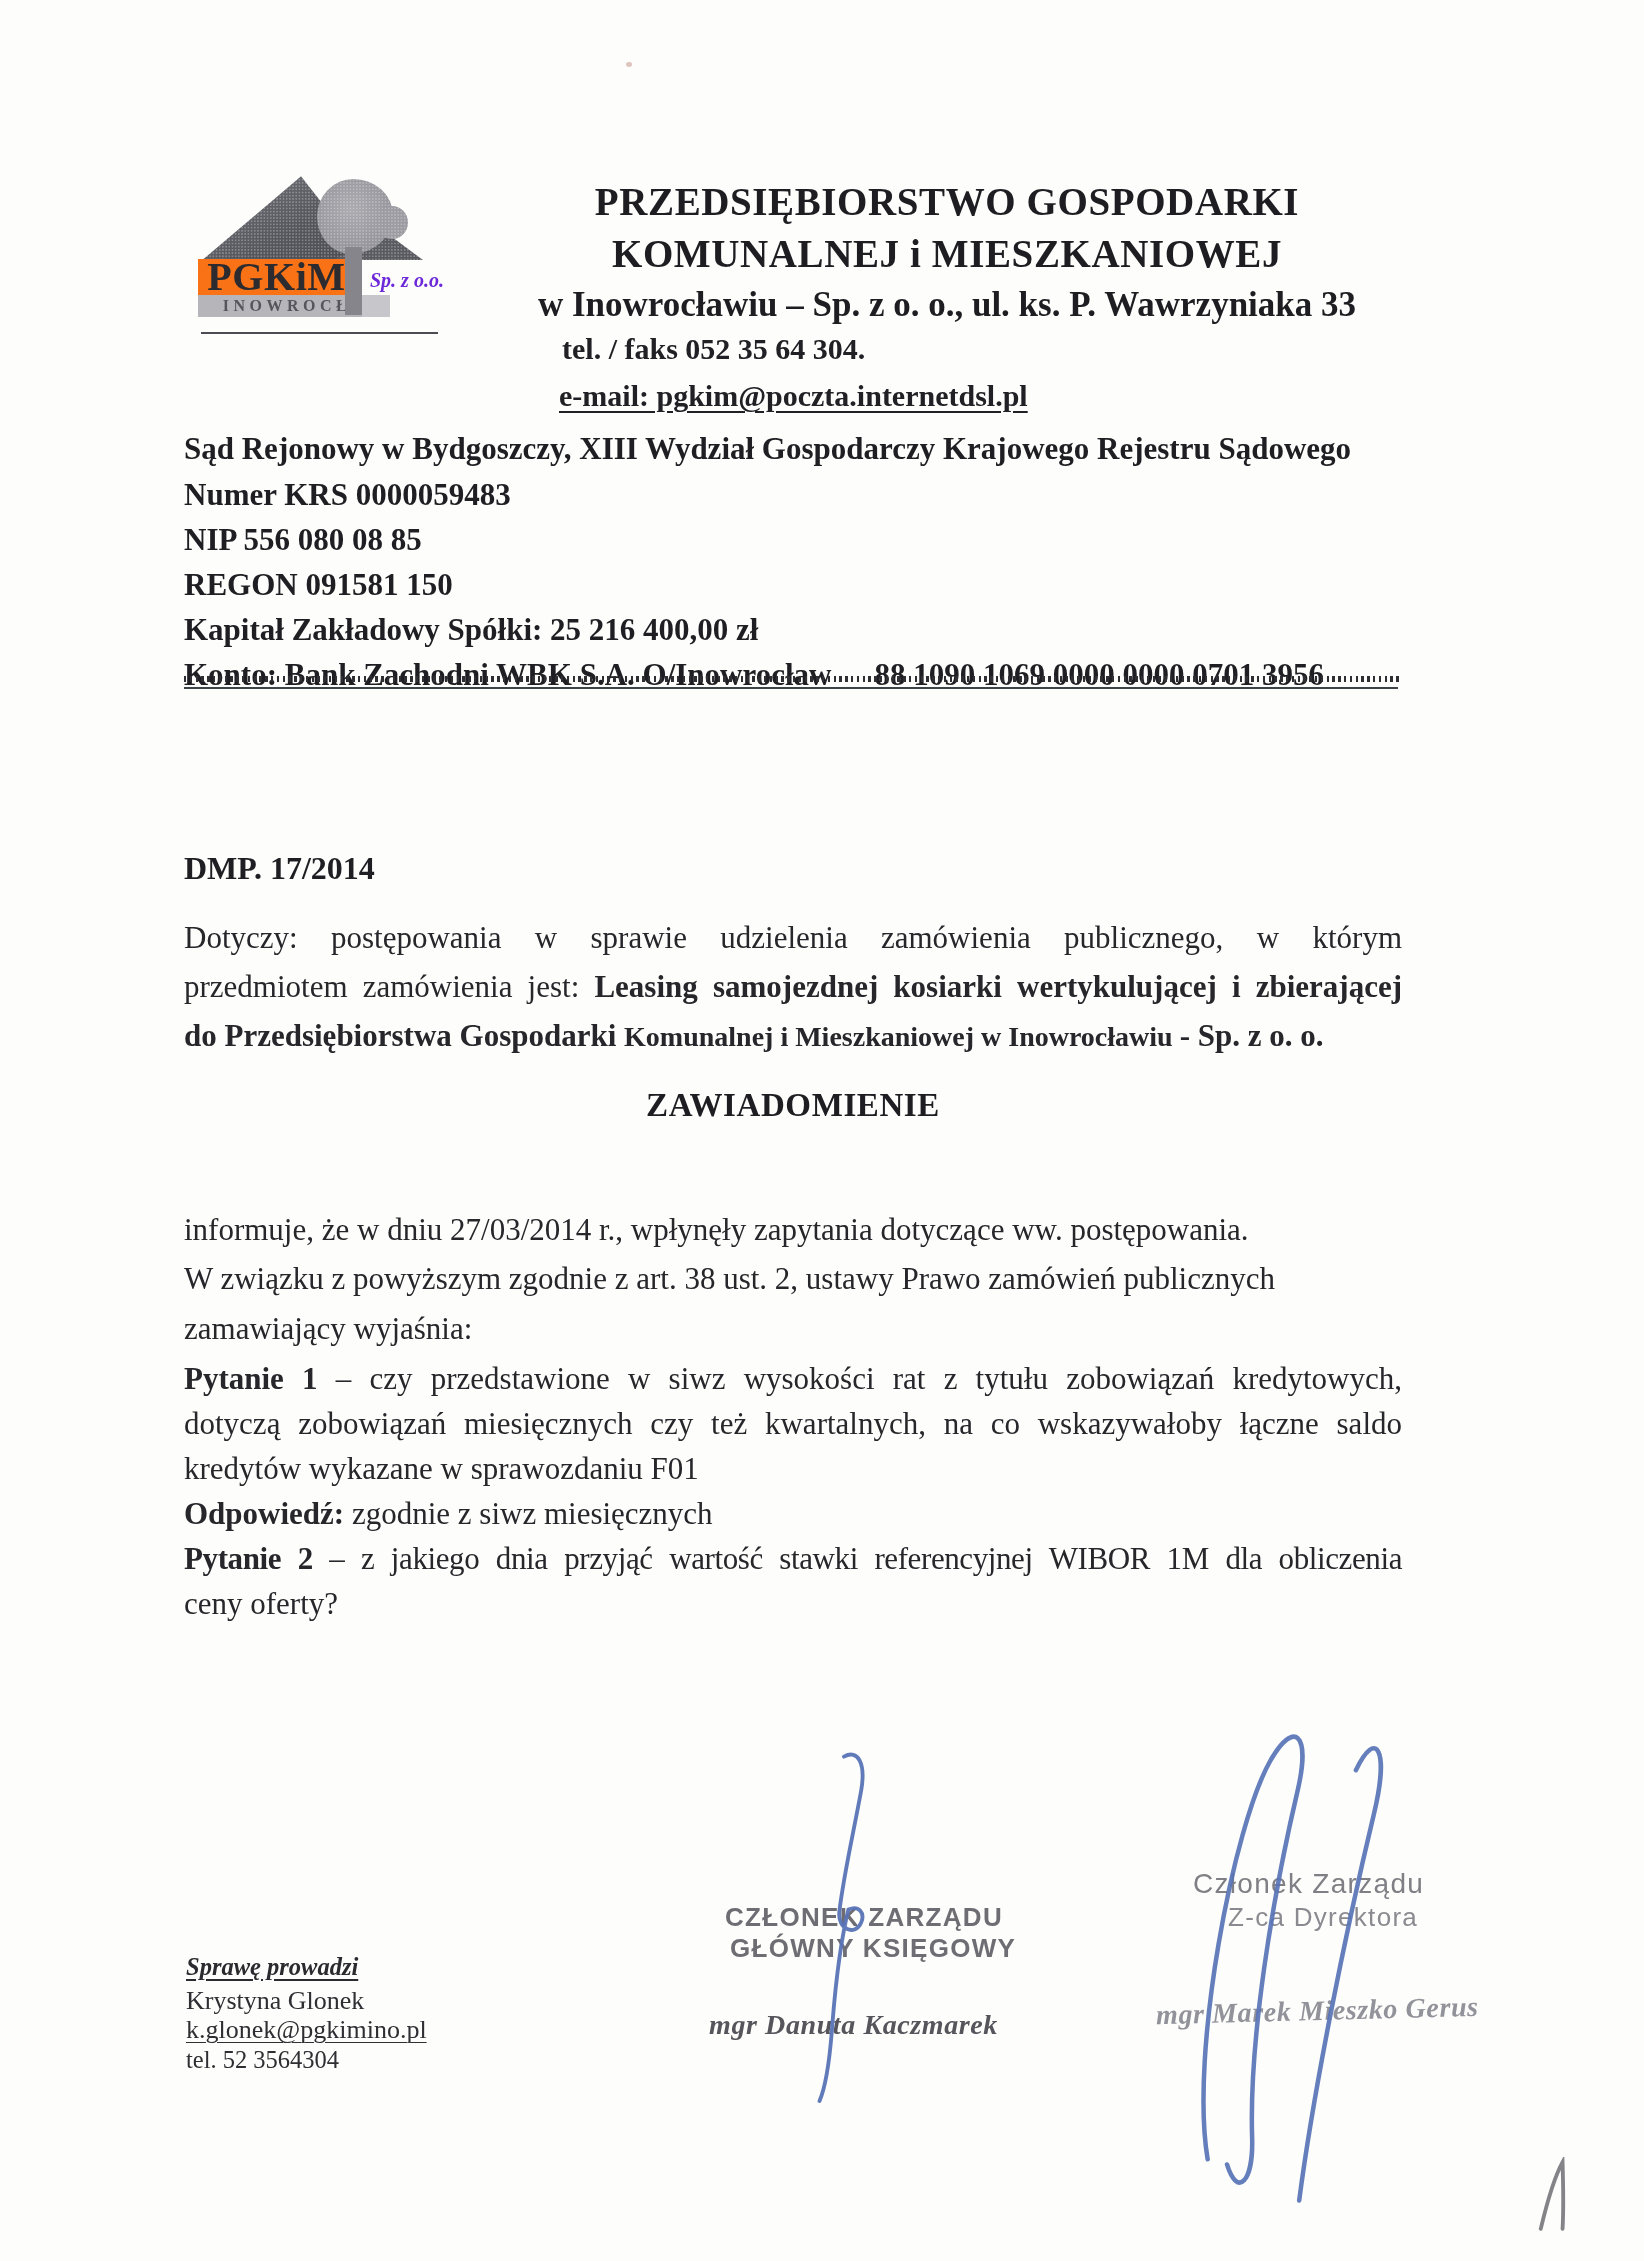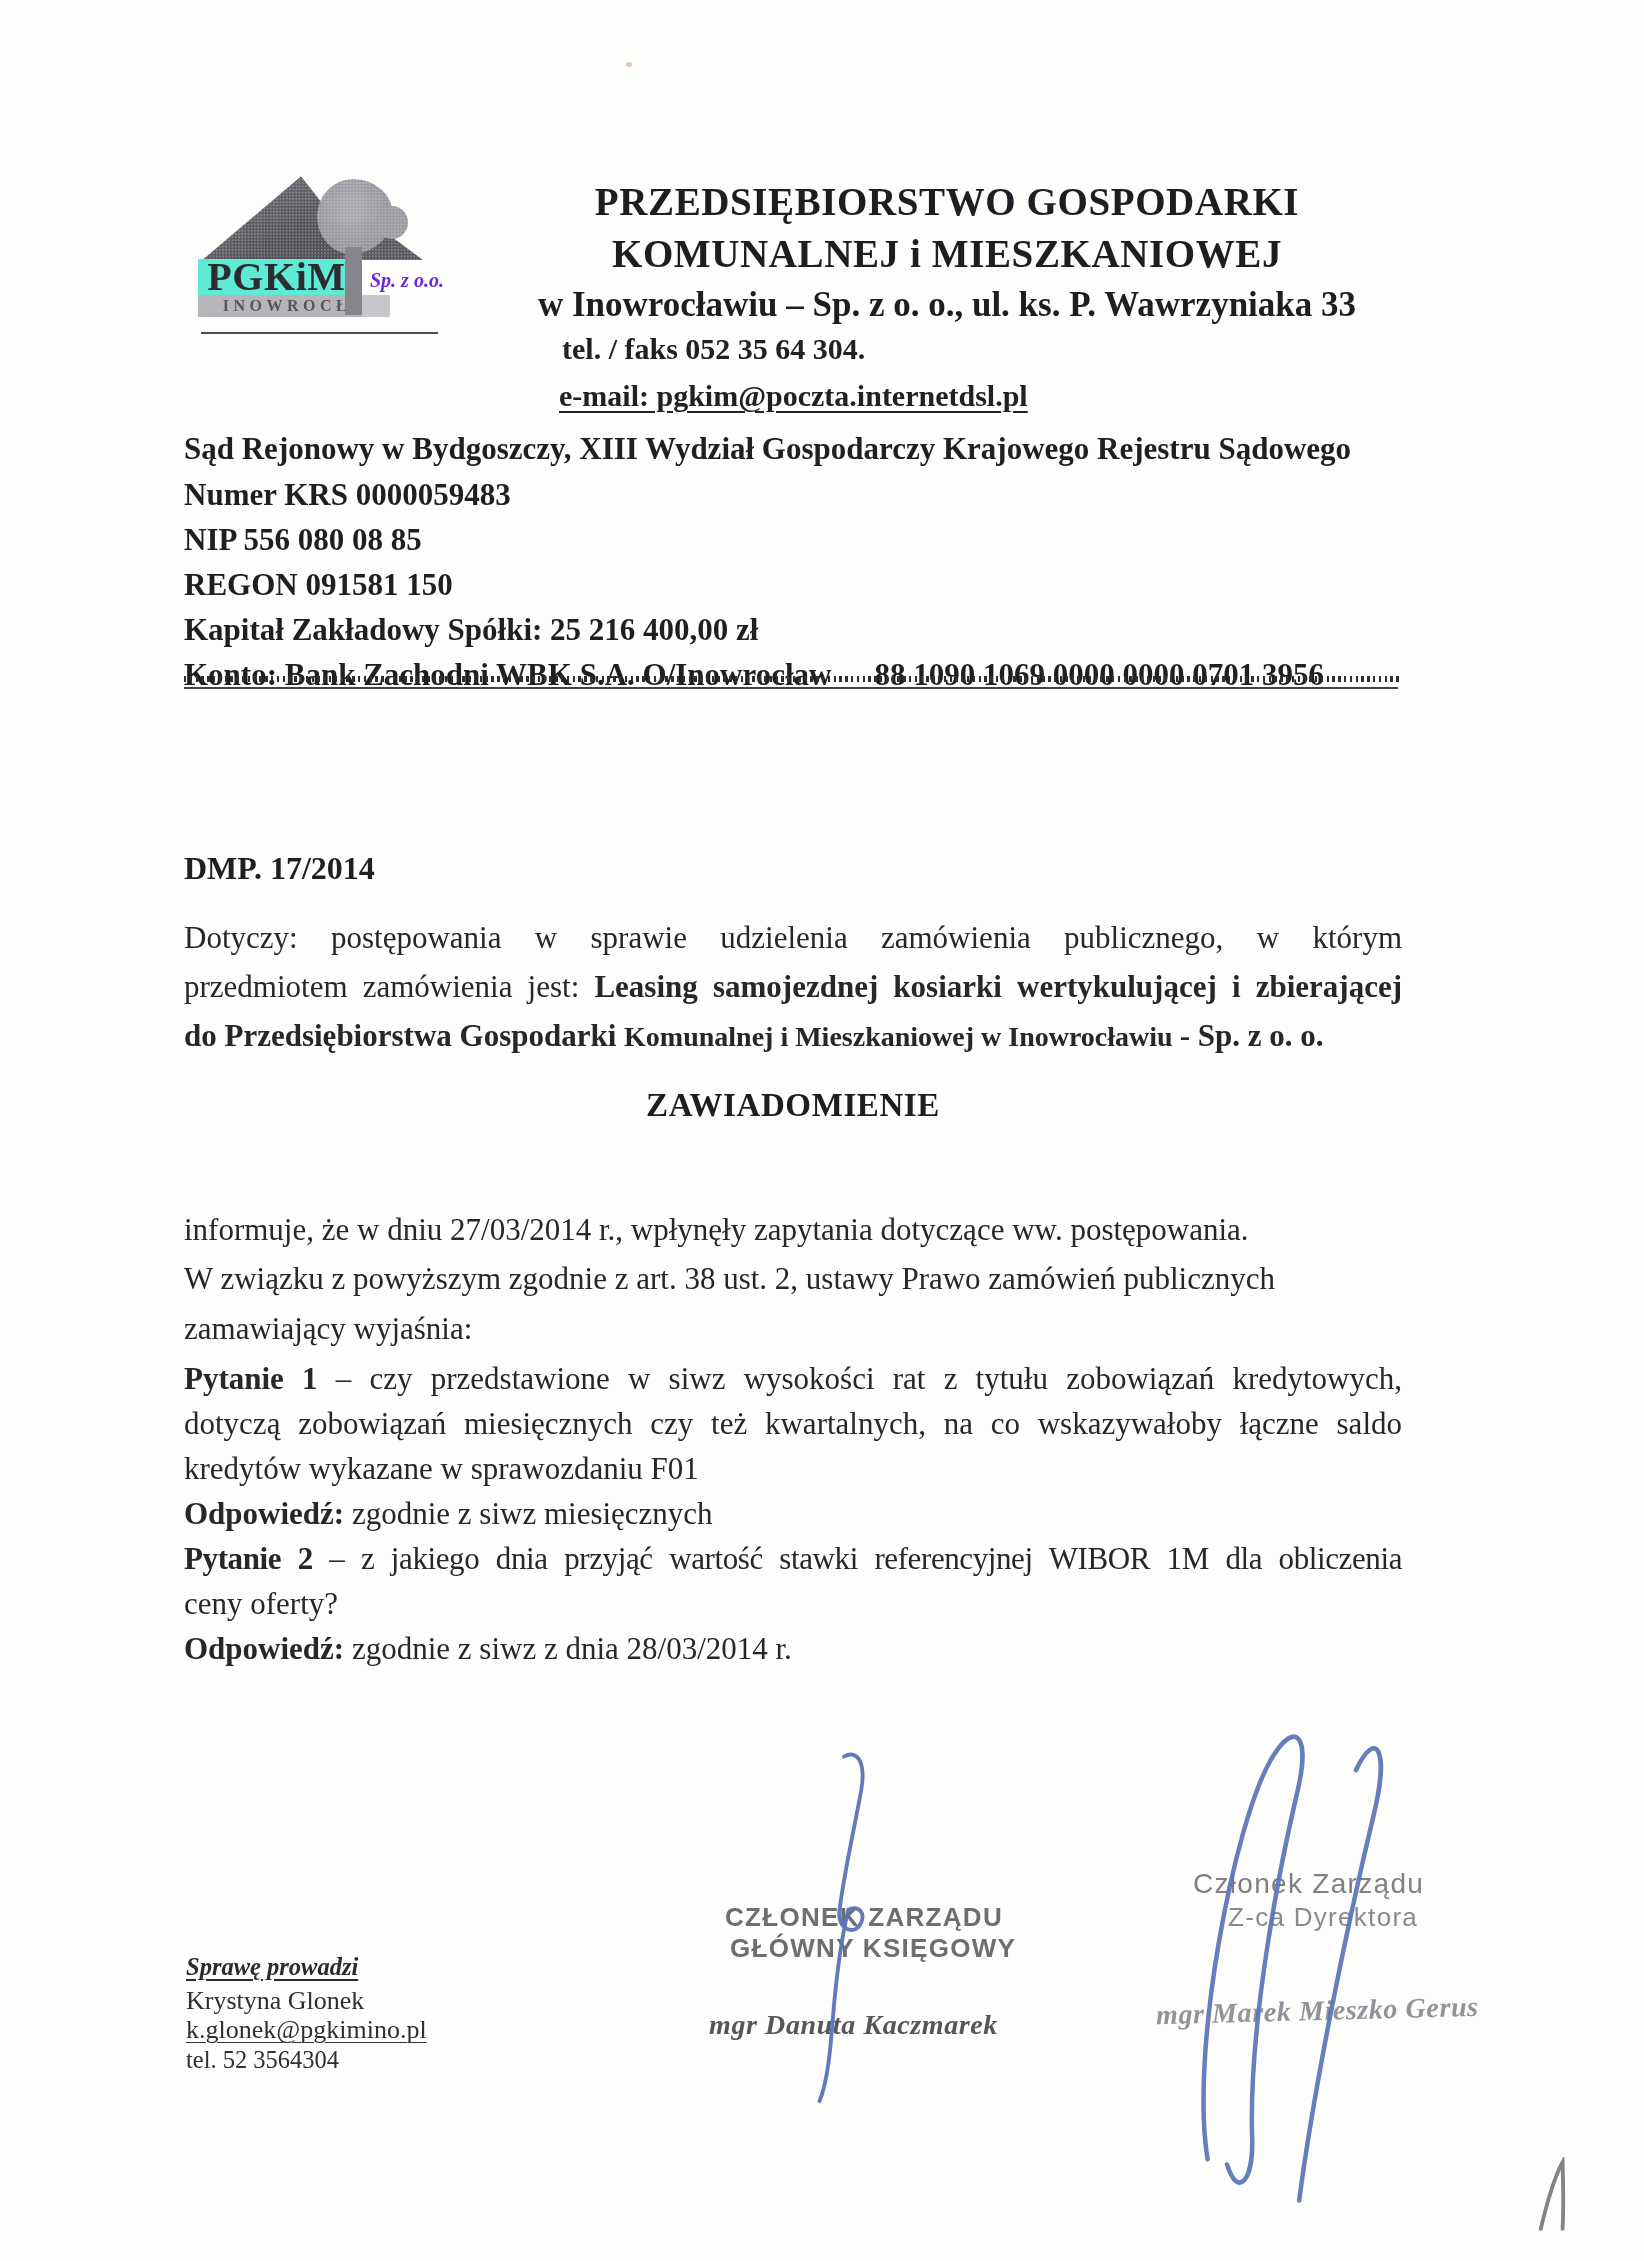--- a/index.html
+++ b/index.html
@@ -46,21 +46,21 @@
          clip-path:polygon(0% 100%,58% 0%,100% 100%);background:#595960;"></div>
 
     <div class="mtn" style="left:124px;top:3.9px;width:76px;height:75px;
          border-radius:48% 52% 55% 45% / 50% 48% 52% 50%;
          background:radial-gradient(circle at 45% 40%,#ababb0 0%,#94949a 70%,#86868c 100%);"></div>
     <div class="mtn" style="left:183px;top:31px;width:32px;height:33px;border-radius:50%;
          background:#9b9ba1;"></div>
 
     <div class="halftone" style="left:6.4px;top:0;width:227px;height:86px;"></div>
 
-    <div class="abs" style="left:5.2px;top:84px;width:156px;height:53px;background:#5eead4;">
+    <div class="abs" style="left:5.2px;top:84px;width:156px;height:53px;background:#f97316;">
       <div class="logo-band-text nline" style="padding-left:9px;line-height:35px;">PGKiM</div>
     </div>
 
     <div class="abs city-band" style="left:5.2px;top:120px;width:164px;height:22px;line-height:22px;padding-left:24.5px;box-sizing:border-box;">
       <span>INOWROCŁAW</span>
     </div>
     <div class="abs" style="left:169px;top:120px;width:28px;height:22px;background:#c7c7cb;"></div>
 
     <div class="abs" style="left:152px;top:72px;width:17.4px;height:68px;background:#85858b;"></div>
 
@@ -112,23 +112,20 @@
   </div>
   <div class="abs body-txt jline" style="left:184px;top:1406px;width:1218px;">dotyczą zobowiązań miesięcznych czy też kwartalnych, na co wskazywałoby łączne saldo</div>
   <div class="abs body-txt nline" style="left:184px;top:1451px;">kredytów wykazane w sprawozdaniu F01</div>
   <div class="abs body-txt nline" style="left:184px;top:1496px;">
     <span class="b">Odpowiedź:</span><span> zgodnie z siwz miesięcznych</span>
   </div>
   <div class="abs body-txt jline ls-tight" style="left:184px;top:1541px;width:1218px;">
     <span class="b">Pytanie 2</span><span> – z jakiego dnia przyjąć wartość stawki referencyjnej WIBOR 1M dla obliczenia</span>
   </div>
   <div class="abs body-txt nline" style="left:184px;top:1586px;">ceny oferty?</div>
-  <div class="abs body-txt nline" style="left:184px;top:1631px;">
-    <span class="b">Odpowiedź:</span><span> zgodnie z siwz z dnia 28/03/2014 r.</span>
-  </div>
 
   <div class="abs sans nline stamp" style="left:725px;top:1902px;font-size:26px;font-weight:bold;letter-spacing:1.3px;color:#6d6d73;">CZŁONEK ZARZĄDU</div>
   <div class="abs sans nline stamp" style="left:730px;top:1933px;font-size:26px;font-weight:bold;letter-spacing:1.3px;color:#6d6d73;">GŁÓWNY KSIĘGOWY</div>
   <div class="abs nline" style="left:709px;top:2009px;font-size:28px;font-weight:bold;font-style:italic;color:#55555b;letter-spacing:0.6px;">mgr Danuta Kaczmarek</div>
   <svg class="abs" style="left:763px;top:1747px;" width="167" height="361" viewBox="0 0 260 560">
     <path d="M126,14 C148,2 160,24 153,66 C141,132 126,196 119,254 C115,284 144,294 153,272 C159,257 149,245 133,252 C122,296 113,368 108,430 C104,487 98,527 88,550" fill="none" stroke="#5873b6" stroke-width="6" stroke-linecap="round" opacity="0.95"></path>
   </svg>
 
   <div class="abs sans nline" style="left:1193px;top:1868px;font-size:28px;letter-spacing:1.3px;color:#7f7f85;">Członek Zarządu</div>
   <div class="abs sans nline" style="left:1228px;top:1902px;font-size:26px;letter-spacing:1.3px;color:#8a8a90;">Z-ca Dyrektora</div>

